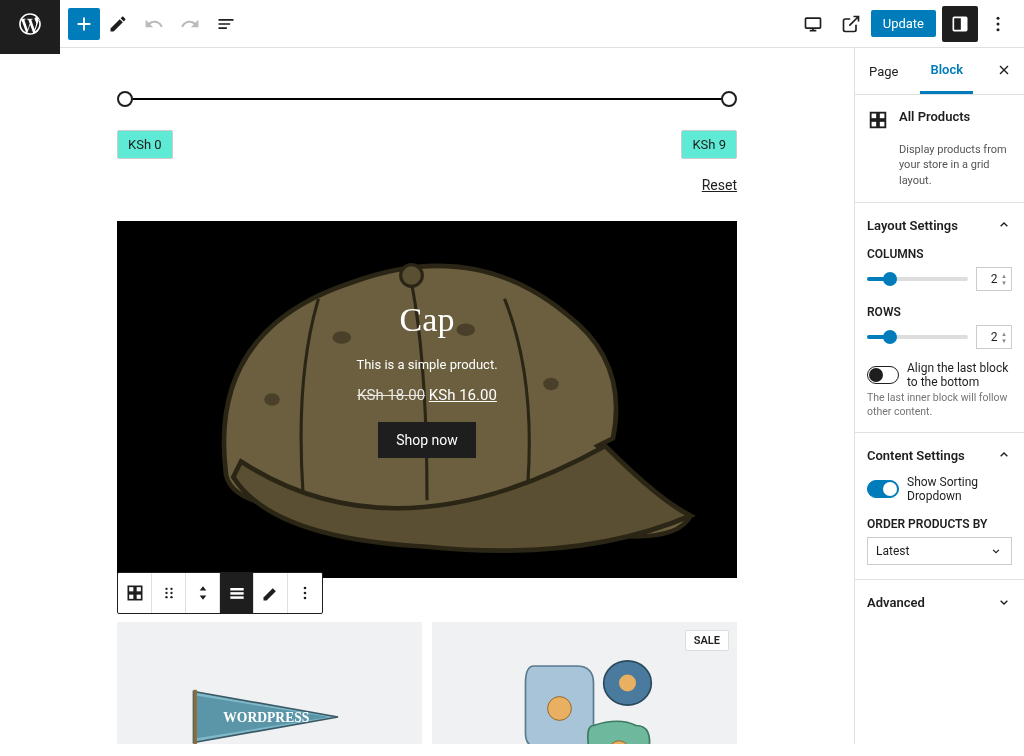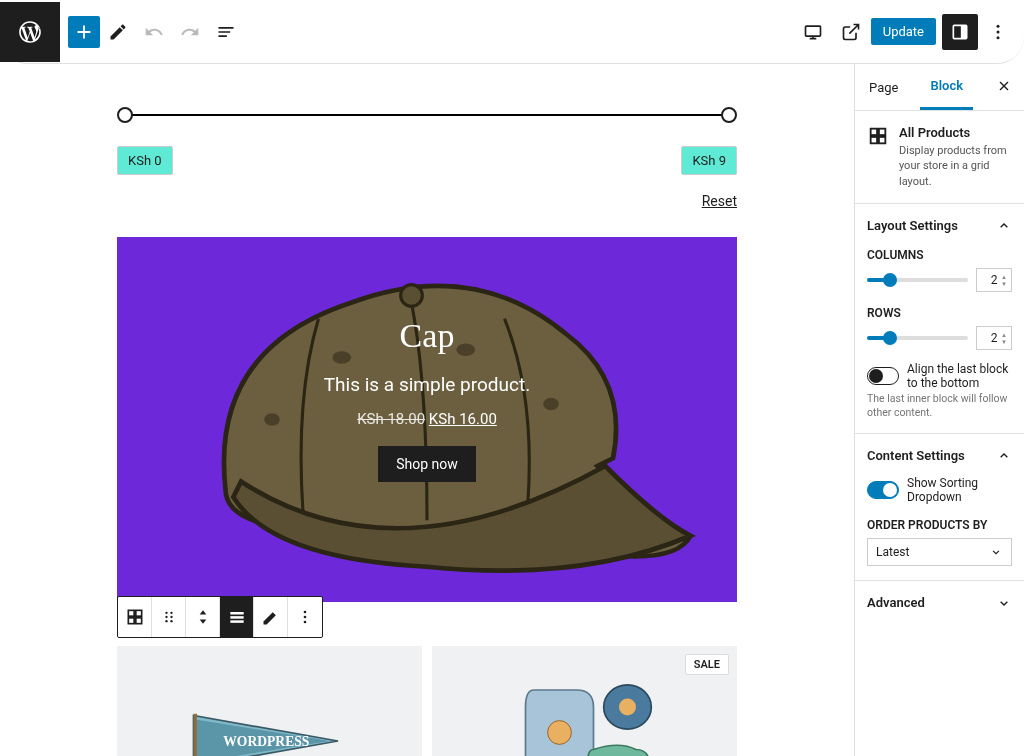--- a/index.html
+++ b/index.html
@@ -1,19 +1,19 @@
 <!DOCTYPE html>
 <html><head>
 <meta charset="utf-8">
 <style>
 * { box-sizing: border-box; margin: 0; padding: 0; }
 body { font-family: -apple-system, BlinkMacSystemFont, "Segoe UI", Roboto, sans-serif; font-size: 13px; color: #1e1e1e; background: #fff; width: 1024px; height: 756px; overflow: hidden; }
 
 
-.top-toolbar { height: 64px; display: flex; align-items: center; border-bottom: 1px solid #e0e0e0; border-radius: 27px; }
+.top-toolbar { height: 48px; display: flex; align-items: center; border-bottom: 1px solid #e0e0e0; }
 .wp-logo { width: 60px; height: 60px; background: #1e1e1e; display: flex; align-items: center; justify-content: center; }
 .wp-logo svg { width: 26px; height: 26px; fill: #fff; }
 .add-btn { width: 32px; height: 32px; background: #007cba; margin-left: 8px; display: flex; align-items: center; justify-content: center; border-radius: 2px; cursor: pointer; }
 .add-btn svg { width: 22px; height: 22px; fill: #fff; }
 .tool-icon { width: 36px; height: 36px; display: flex; align-items: center; justify-content: center; cursor: pointer; color: #1e1e1e; }
 .tool-icon svg { width: 20px; height: 20px; }
 .tool-disabled { opacity: 0.3; }
 .toolbar-right { margin-left: auto; display: flex; align-items: center; padding-right: 8px; gap: 2px; }
 .update-btn { background: #007cba; color: #fff; padding: 6px 12px; border-radius: 2px; font-size: 13px; cursor: pointer; }
 .settings-toggle { width: 36px; height: 36px; background: #1e1e1e; display: flex; align-items: center; justify-content: center; margin-left: 4px; border-radius: 2px; }
@@ -29,23 +29,23 @@
 .price-slider { padding: 50px 0 10px; }
 .slider-track { position: relative; height: 2px; background: #000; margin: 0 8px 30px 8px; }
 .slider-handle { position: absolute; top: -7px; width: 16px; height: 16px; background: #fff; border: 2px solid #1e1e1e; border-radius: 50%; }
 .slider-left { left: -8px; }
 .slider-right { right: -8px; }
 .slider-labels { display: flex; justify-content: space-between; }
 .slider-label { border: 1px solid #ccc; padding: 6px 10px; background: #5eead4; font-size: 13px; border-radius: 2px;}
 .reset-link { text-align: right; margin-top: 18px; text-decoration: underline; font-size: 14px; }
 
 
-.featured { background: #6d28d9; position: relative; padding: 80px 20px 120px; text-align: center; color: #fff; margin-top: 18px; overflow: hidden; }
+.featured { background: #000000; position: relative; padding: 80px 20px 120px; text-align: center; color: #fff; margin-top: 18px; overflow: hidden; }
 .featured-title { font-family: Georgia, serif; font-size: 34px; font-weight: 400; margin-bottom: 18px; }
-.featured-desc { font-size: 19px; margin-bottom: 14px; }
+.featured-desc { font-size: 13px; margin-bottom: 14px; }
 .featured-price { font-size: 15px; margin-bottom: 18px; }
 .featured-price .old { text-decoration: line-through; opacity: 0.85; }
 .featured-price .new { text-decoration: underline; }
 .shop-btn { background: #1e1e1e; color: #fff; padding: 10px 18px; font-size: 14px; display: inline-block; cursor: pointer; }
 .cap-svg { position: absolute; inset: 0; width: 100%; height: 100%; z-index: 0; }
 .featured > *:not(.cap-svg) { position: relative; z-index: 1; }
 
 
 .block-toolbar { position: relative; top: -6px; background: #fff; display: inline-flex; border: 1px solid #1e1e1e; border-radius: 2px; }
 .bt-item { width: 34px; height: 40px; display: flex; align-items: center; justify-content: center; border-right: 1px solid #e0e0e0; cursor: pointer; }
@@ -62,23 +62,23 @@
 
 
 .sidebar { width: 170px; min-width: 170px; border-left: 1px solid #e0e0e0; overflow-y: auto; font-size: 12px; }
 .sidebar-tabs { display: flex; align-items: center; border-bottom: 1px solid #e0e0e0; padding: 0 4px; gap: 12px; }
 .sidebar-tab { padding: 14px 10px; font-size: 13px; cursor: pointer; }
 .sidebar-tab.active { font-weight: 600; border-bottom: 3px solid #007cba; color: #007cba; }
 .sidebar-close { margin-left: auto; padding: 8px; cursor: pointer; }
 .panel-header { display: flex; padding: 14px 12px; gap: 10px; }
 .panel-header svg { width: 22px; height: 22px; flex-shrink: 0; }
 .panel-header-title { font-weight: 600; font-size: 13px; }
-.panel-header-desc { font-size: 11px; color: #555; margin-top: 3px; line-height: 1.4; }
+.panel-header-desc { font-size: 11px; color: #555; margin-top: 18px; line-height: 1.4; }
 .panel-section { border-top: 1px solid #e0e0e0; padding: 14px 12px; }
-.panel-section-title { font-weight: 600; font-size: 13px; display: flex; justify-content: space-between; cursor: pointer; }
+.panel-section-title { font-weight: 600; font-size: 13px; display: flex; justify-content: space-between; align-items: center; cursor: pointer; }
 .panel-label { font-size: 12px; font-weight: 600; text-transform: uppercase; margin: 14px 0 6px; }
 .range-row { display: flex; align-items: center; gap: 8px; }
 .range-slider { flex: 1; height: 4px; background: #ddd; position: relative; border-radius: 2px; }
 .range-fill { position: absolute; left: 0; top: 0; bottom: 0; background: #007cba; border-radius: 2px; }
 .range-thumb { position: absolute; top: -5px; width: 14px; height: 14px; background: #007cba; border-radius: 50%; }
 .range-num { width: 36px; border: 1px solid #ccc; text-align: center; padding: 4px 2px; font-size: 12px; position: relative; }
 .spinbtns { position: absolute; right: 2px; top: 2px; bottom: 2px; width: 10px; display: flex; flex-direction: column; font-size: 6px; color: #888; justify-content: space-around;}
 .toggle-row { display: flex; align-items: center; gap: 8px; margin-top: 12px; }
 .toggle { width: 32px; height: 18px; border: 1px solid #1e1e1e; border-radius: 9px; position: relative; cursor: pointer; }
 .toggle-knob { position: absolute; top: 1px; width: 14px; height: 14px; background: #1e1e1e; border-radius: 50%; }

